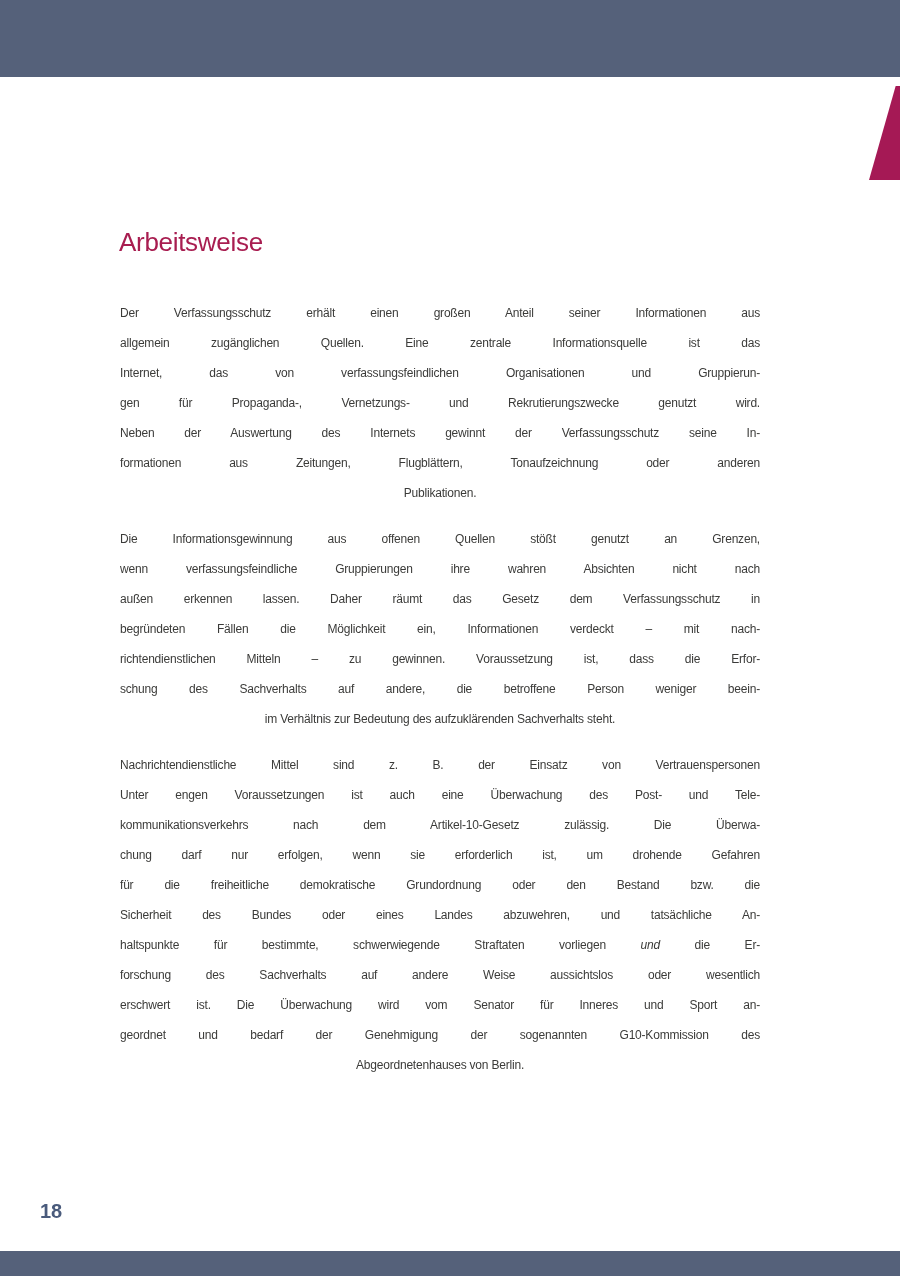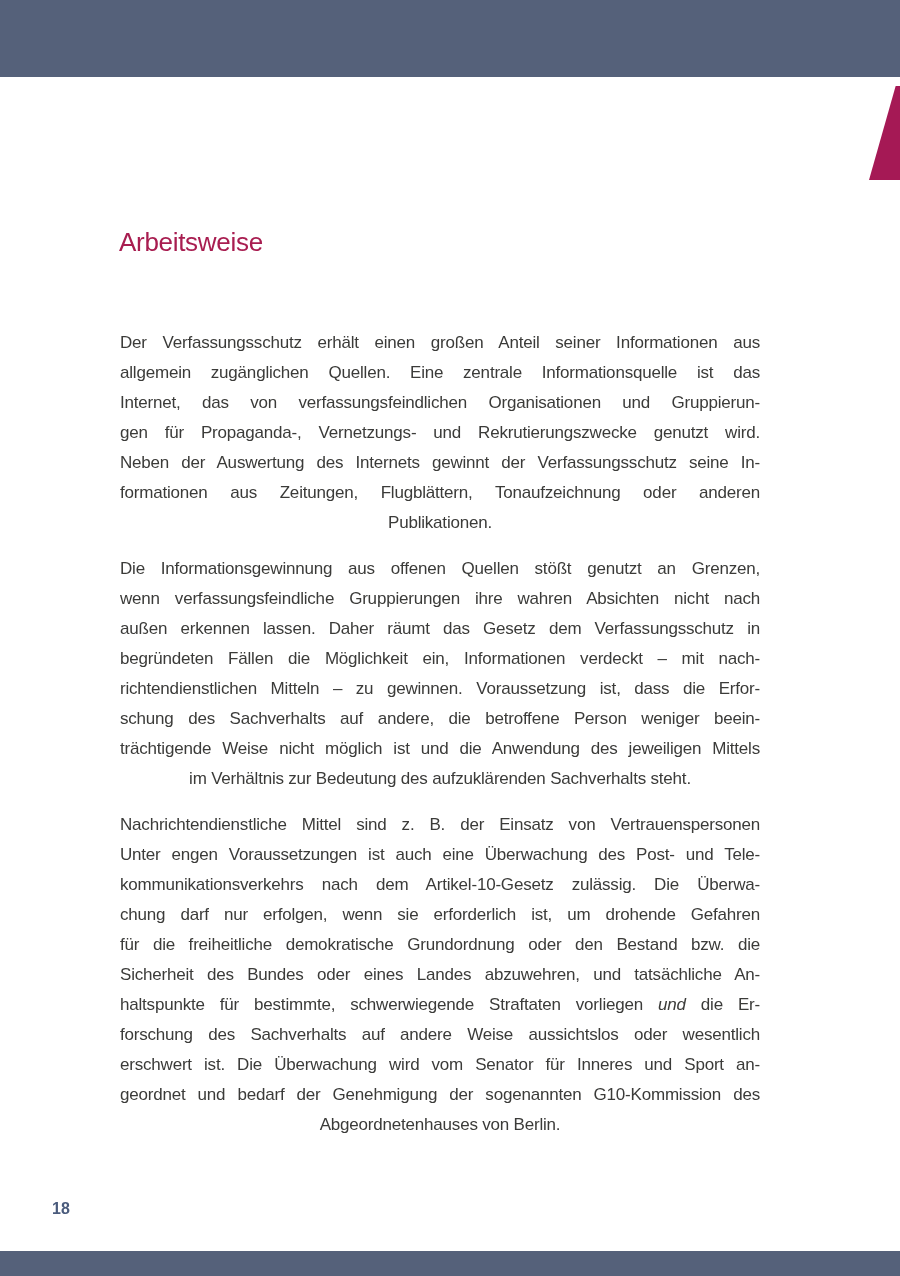--- a/index.html
+++ b/index.html
@@ -34,44 +34,43 @@
     position: absolute; left: 119px; top: 204px;
     font-size: 26px; line-height: 42px;
     font-weight: 400;
     letter-spacing: -0.3px;
     color: var(--title, #a81d50);
   }
 
   .body-text {
     position: absolute; left: 120px; top: 298px;
     width: 640px;
-    font-size: 17px; line-height: 30px;
+    font-size: 12px; line-height: 30px;
     letter-spacing: -0.2px;
     color: var(--body-text, #3b3b39);
-    margin-top: 30px;
   }
 
   .para { margin: 0 0 16px 0; }
 
   .jline {
     height: 30px; overflow: hidden;
     text-align: justify;
   }
   .jline::after {
     content: ""; display: inline-block;
     width: 100%; height: 0;
   }
   .jline.last { text-align: center; }
   .jline.last::after { content: none; }
 
   .jline em { font-style: italic; }
 
   .page-number {
-    position: absolute; left: 52px; top: 1200px;
-    font-size: 16px; font-weight: 700;
+    position: absolute; left: 40px; top: 1200px;
+    font-size: 20px; font-weight: 700;
     color: var(--page-number, #4a5b7c);
   }
 </style>
 </head>
 <body>
 
 <div class="header-bar"></div>
 
 <div class="corner-wedge"></div>
 
@@ -89,21 +88,20 @@
     <div class="jline last">Publikationen.</div>
   </div>
 
   <div class="para">
     <div class="jline">Die Informationsgewinnung aus offenen Quellen stößt genutzt an Grenzen,</div>
     <div class="jline">wenn verfassungsfeindliche Gruppierungen ihre wahren Absichten nicht nach</div>
     <div class="jline">außen erkennen lassen. Daher räumt das Gesetz dem Verfassungsschutz in</div>
     <div class="jline">begründeten Fällen die Möglichkeit ein, Informationen verdeckt – mit nach-</div>
     <div class="jline">richtendienstlichen Mitteln – zu gewinnen. Voraussetzung ist, dass die Erfor-</div>
     <div class="jline">schung des Sachverhalts auf andere, die betroffene Person weniger beein-</div>
-    <div class="jline">trächtigende Weise nicht möglich ist und die Anwendung des jeweiligen Mittels</div>
     <div class="jline last">im Verhältnis zur Bedeutung des aufzuklärenden Sachverhalts steht.</div>
   </div>
 
   <div class="para">
     <div class="jline">Nachrichtendienstliche Mittel sind z. B. der Einsatz von Vertrauenspersonen</div>
     <div class="jline">Unter engen Voraussetzungen ist auch eine Überwachung des Post- und Tele-</div>
     <div class="jline">kommunikationsverkehrs nach dem Artikel-10-Gesetz zulässig. Die Überwa-</div>
     <div class="jline">chung darf nur erfolgen, wenn sie erforderlich ist, um drohende Gefahren</div>
     <div class="jline">für die freiheitliche demokratische Grundordnung oder den Bestand bzw. die</div>
     <div class="jline">Sicherheit des Bundes oder eines Landes abzuwehren, und tatsächliche An-</div>

